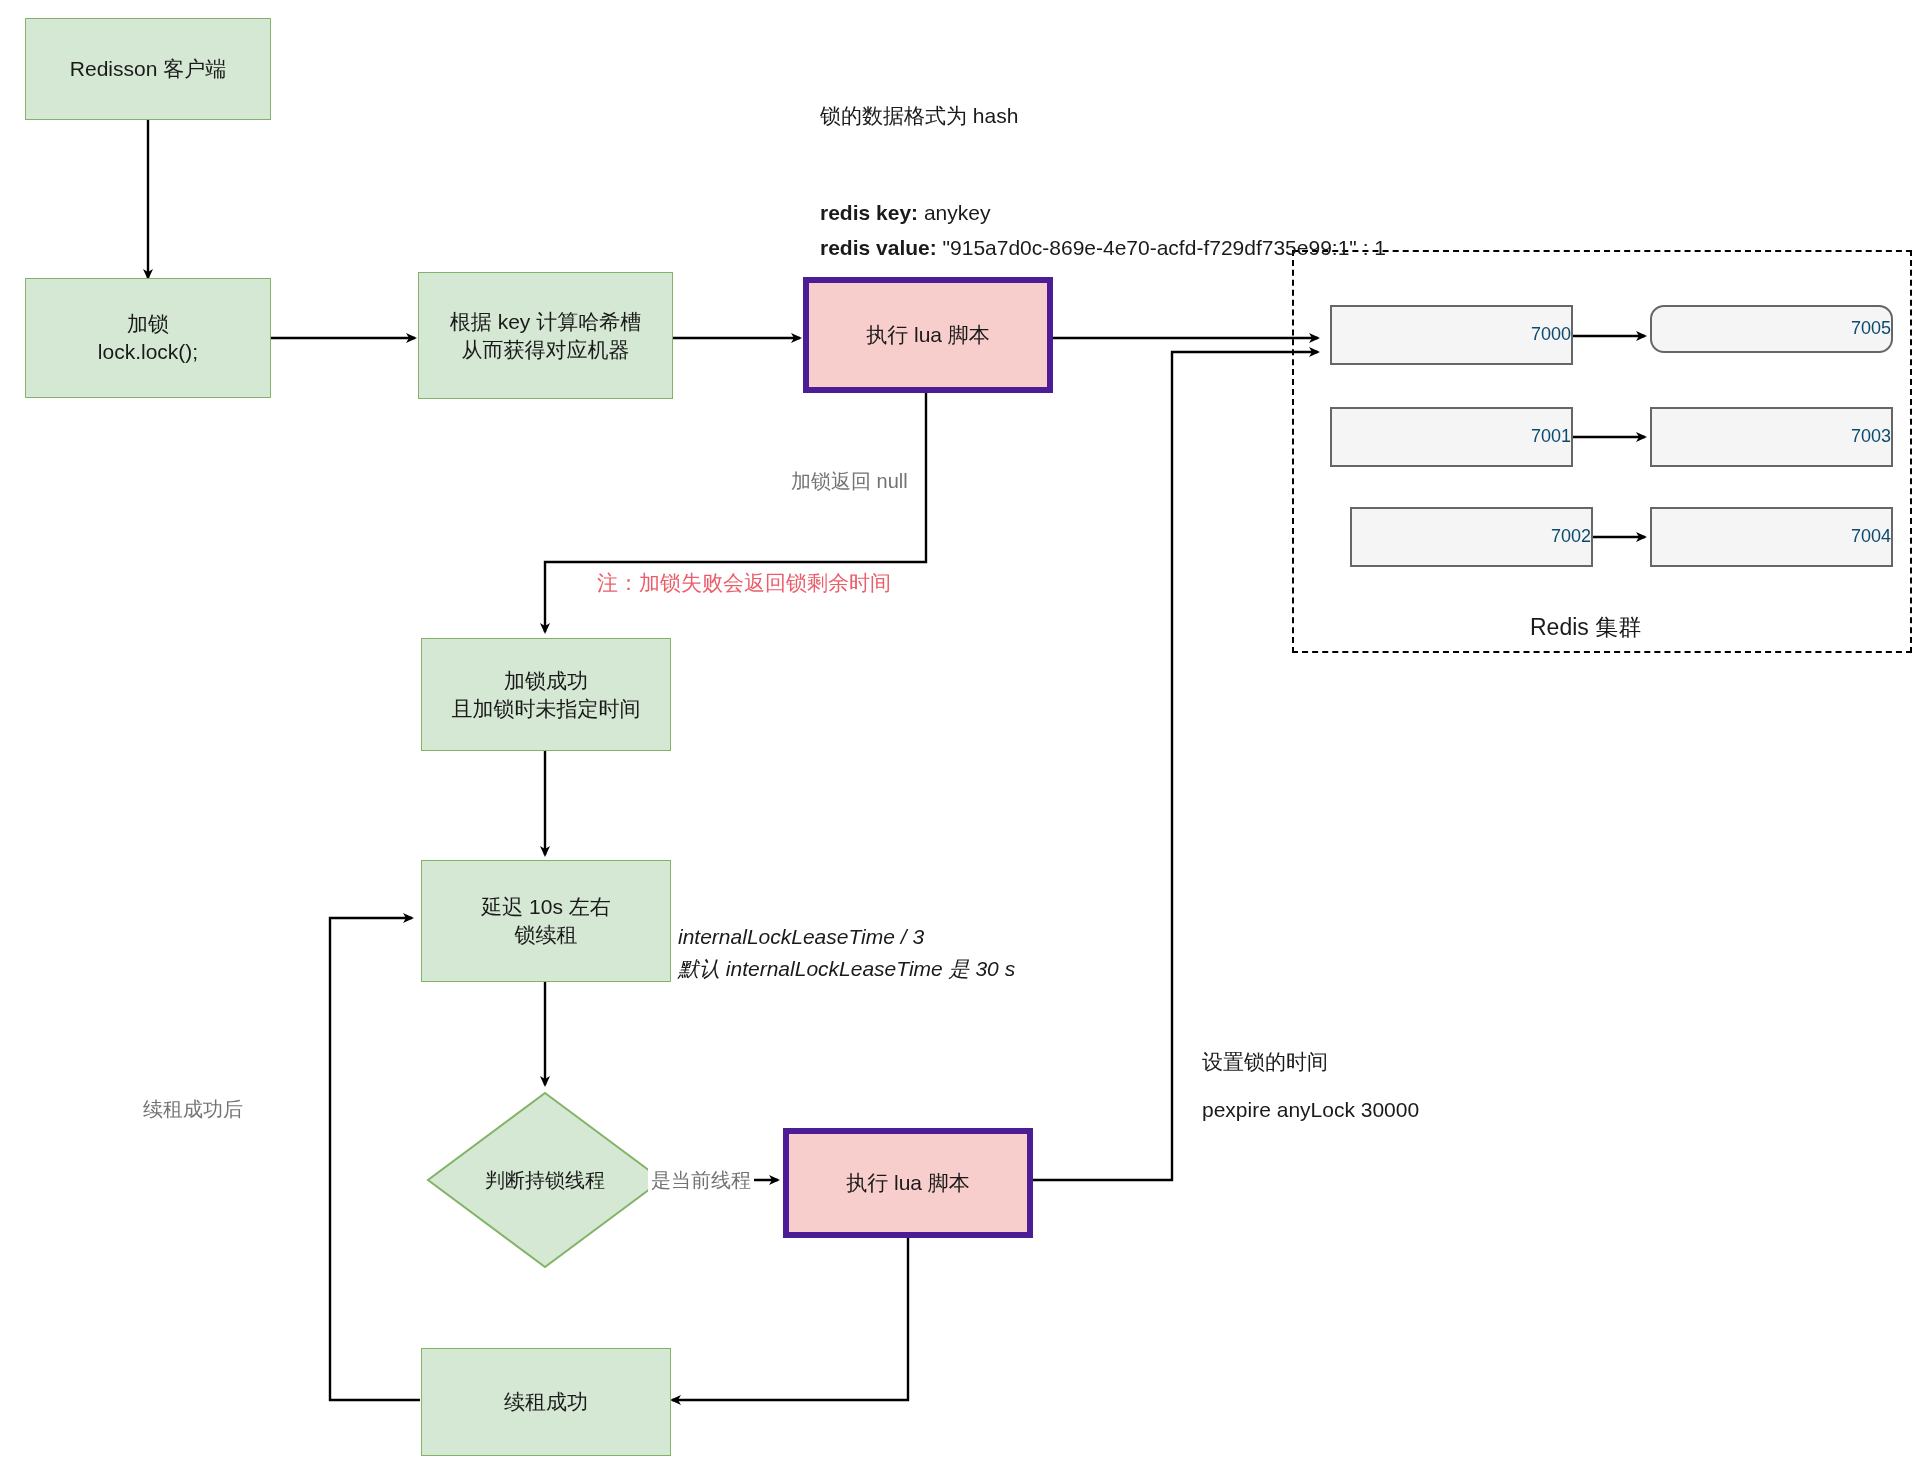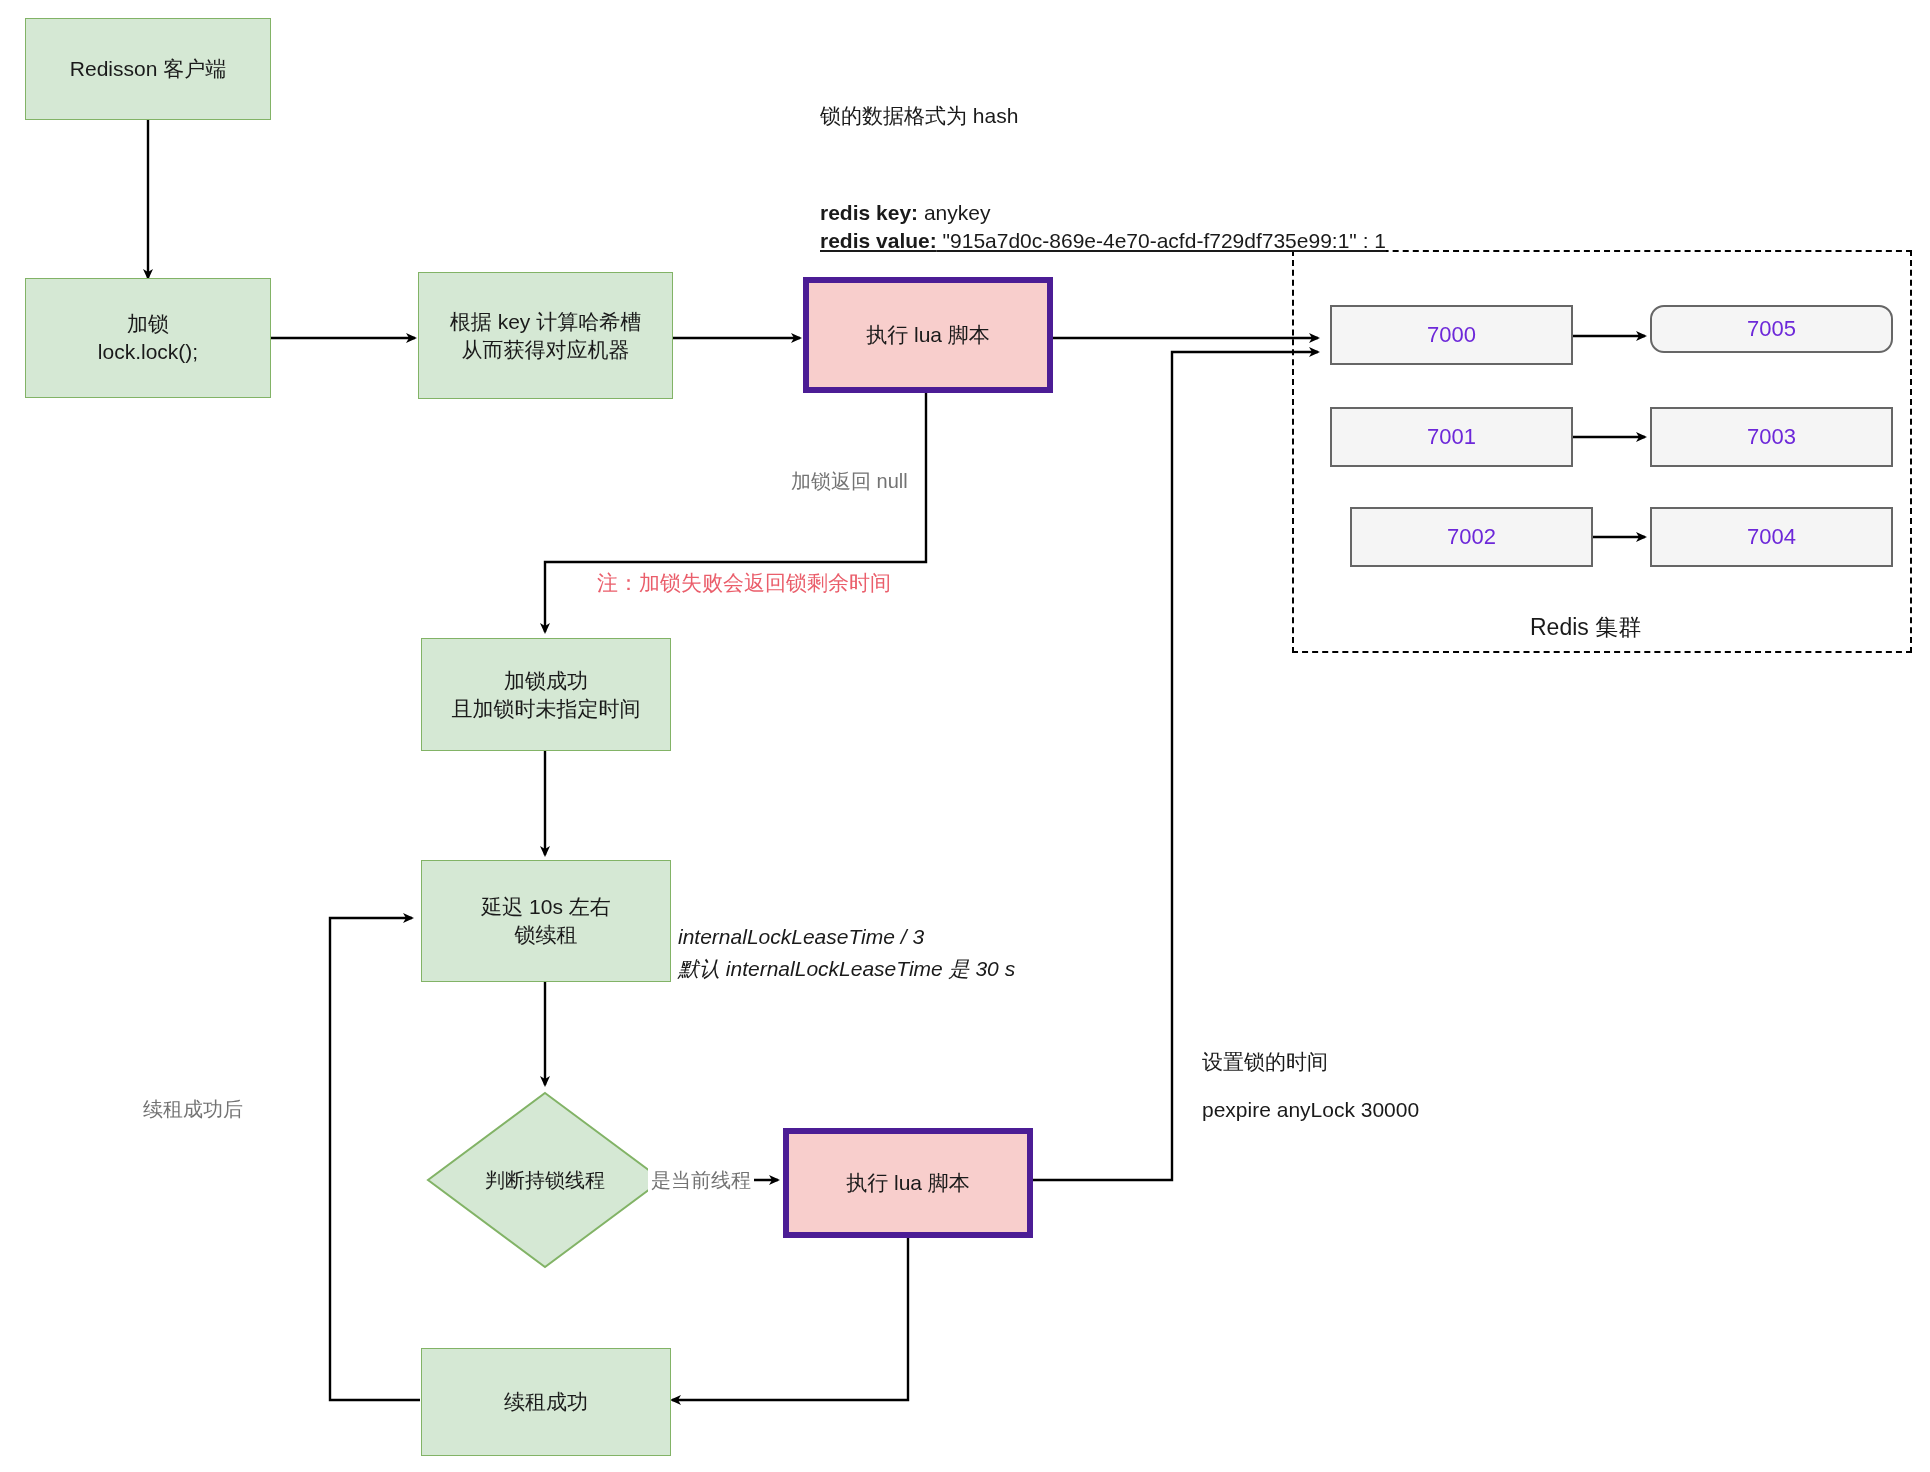--- a/index.html
+++ b/index.html
@@ -38,22 +38,23 @@
     background: #d5e8d4;
     border: 1px solid #82b366;
   }
   .node.red {
     background: #f8cecc;
     border: 6px solid #4c1d95;
   }
   .node.grey {
     background: #f5f5f5;
     border: 2px solid #666666;
-    font-size: 22px;
-    color: #6d28d9;
+    font-size: 18px;
+    color: #0c4a6e;
+    justify-content: flex-end;
   }
   .diamond-wrap {
     position: absolute;
   }
   .diamond-wrap .dlabel {
     position: absolute;
     left: 0; top: 0;
     width: 100%;
     height: 100%;
     display: flex;
@@ -206,21 +207,21 @@
   </div>
 
   <div class="cluster-label" style="left:1530px; top:612px;">Redis  集群</div>
 
   <div class="note" style="left:820px; top:100px;">锁的数据格式为 hash</div>
 
   <div class="note" style="left:820px; top:165px;">
     <span class="bold" style="font-weight:bold;">redis key:</span><span> anykey</span>
   </div>
 
-  <div class="note" style="left:820px; top:193px;text-decoration:underline;">
+  <div class="note" style="left:820px; top:200px;">
     <span class="bold" style="font-weight:bold;">redis value:</span><span> "915a7d0c-869e-4e70-acfd-f729df735e99:1" : 1</span>
   </div>
 
   <div class="edge-label" style="left:788px; top:468px;">加锁返回 null</div>
 
   <div class="note redtxt" style="left:597px; top:567px; color:#ea5e6b;">注：加锁失败会返回锁剩余时间</div>
 
   <div class="note italic" style="left:678px; top:893px; font-style:italic;margin-top:28px;">internalLockLeaseTime / 3
 默认 internalLockLeaseTime 是 30 s</div>
 

